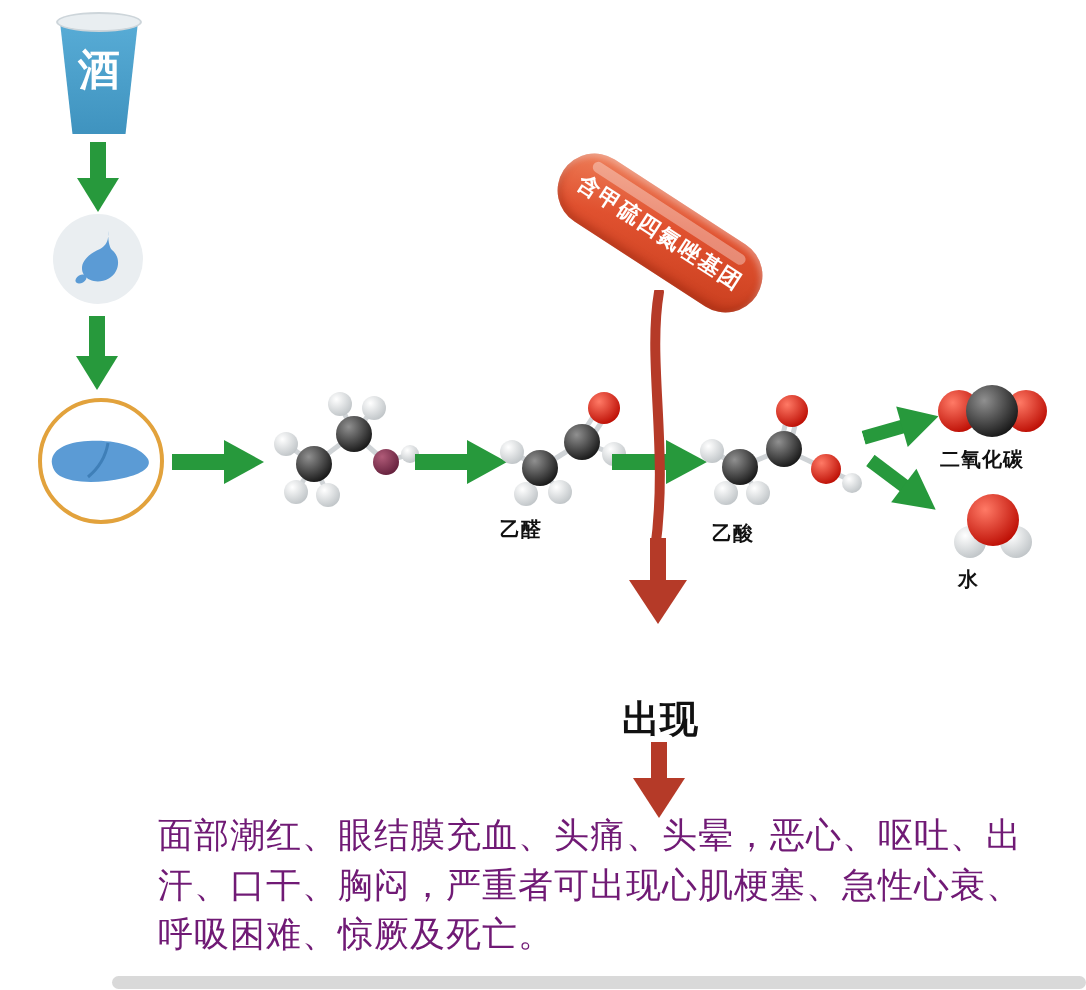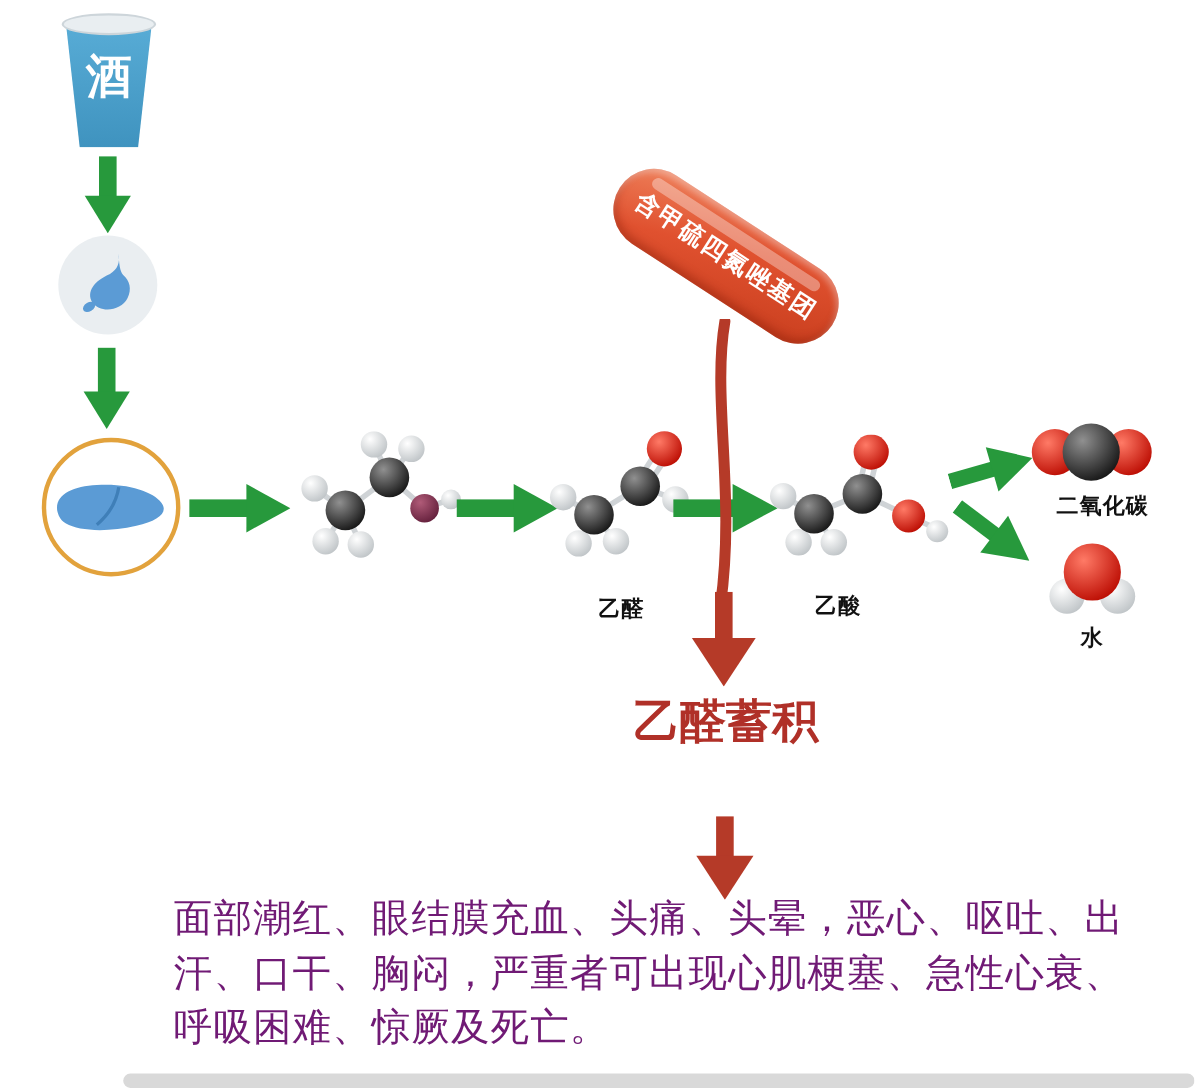--- a/index.html
+++ b/index.html
@@ -1,20 +1,20 @@
 <!DOCTYPE html>
 <html><head>
 <meta charset="utf-8">
 <style>
   * { margin:0; padding:0; box-sizing:border-box; }
   html,body { background:#ffffff; }
   body { font-family:"Liberation Sans","DejaVu Sans",sans-serif; }
   .canvas { position:relative; width:1086px; height:990px; background:#fff; overflow:hidden; }
   .abs { position:absolute; }
-  .lbl { position:absolute; text-align:center; color:#111; font-weight:700; font-size:20px; letter-spacing:1px; }
+  .lbl { position:absolute; text-align:left; color:#111; font-weight:700; font-size:20px; letter-spacing:1px; }
   .heading { position:absolute; text-align:center; color:#111; font-weight:800; }
   
   .cup-body{ position:absolute; top:10px; left:4px; width:78px; height:112px;
     background:linear-gradient(#58acd6,#3f93bf);
     clip-path:polygon(0 0,100% 0,84% 100%,16% 100%); }
   .cup-rim{ position:absolute; top:0; left:0; width:86px; height:20px; border-radius:50%;
     background:#e9eef1; border:2px solid #cdd5da; }
   .cup-text{ position:absolute; top:30px; left:0; width:86px; text-align:center;
     color:#fff; font-weight:800; font-size:42px; }
   
@@ -133,21 +133,21 @@
       <line x1="89" y1="54" x2="111" y2="21"></line>
     </g>
     <circle cx="14" cy="62" r="12" fill="url(#gWhite)"></circle>
     <circle cx="28" cy="104" r="12" fill="url(#gWhite)"></circle>
     <circle cx="62" cy="102" r="12" fill="url(#gWhite)"></circle>
     <circle cx="116" cy="64" r="12" fill="url(#gWhite)"></circle>
     <circle cx="42" cy="78" r="18" fill="url(#gBlack)"></circle>
     <circle cx="84" cy="52" r="18" fill="url(#gBlack)"></circle>
     <circle cx="106" cy="18" r="16" fill="url(#gRed)"></circle>
   </svg>
-  <div class="lbl" style="left:515px;top:516px;width:100px;margin-top:24px;">乙醛</div>
+  <div class="lbl" style="left:500px;top:516px;width:100px;">乙醛</div>
 
   <svg class="abs" style="left:612px;top:436px;" width="95" height="52" viewBox="0 0 95 52">
     <rect x="0" y="18" width="58" height="16" fill="#27993c"></rect>
     <polygon points="54,4 54,48 95,26" fill="#27993c"></polygon>
   </svg>
 
   <svg class="abs" style="left:700px;top:395px;" width="165" height="120" viewBox="0 0 165 120">
     <g stroke="#cfd3d6" stroke-width="5">
       <line x1="40" y1="72" x2="84" y2="54"></line>
       <line x1="40" y1="72" x2="12" y2="56"></line>
@@ -160,21 +160,21 @@
     </g>
     <circle cx="12" cy="56" r="12" fill="url(#gWhite)"></circle>
     <circle cx="26" cy="98" r="12" fill="url(#gWhite)"></circle>
     <circle cx="58" cy="98" r="12" fill="url(#gWhite)"></circle>
     <circle cx="152" cy="88" r="10" fill="url(#gWhite)"></circle>
     <circle cx="40" cy="72" r="18" fill="url(#gBlack)"></circle>
     <circle cx="84" cy="54" r="18" fill="url(#gBlack)"></circle>
     <circle cx="92" cy="16" r="16" fill="url(#gRed)"></circle>
     <circle cx="126" cy="74" r="15" fill="url(#gRed)"></circle>
   </svg>
-  <div class="lbl" style="left:712px;top:537px;width:100px;">乙酸</div>
+  <div class="lbl" style="left:712px;top:520px;width:100px;">乙酸</div>
 
   <svg class="abs" style="left:862px;top:404px;transform:rotate(-16deg);" width="78" height="46" viewBox="0 0 78 46">
     <rect x="0" y="16" width="44" height="14" fill="#27993c"></rect>
     <polygon points="40,2 40,44 78,23" fill="#27993c"></polygon>
   </svg>
   <svg class="abs" style="left:862px;top:462px;transform:rotate(37deg);" width="82" height="46" viewBox="0 0 82 46">
     <rect x="0" y="16" width="46" height="14" fill="#27993c"></rect>
     <polygon points="42,2 42,44 82,23" fill="#27993c"></polygon>
   </svg>
 
@@ -200,22 +200,22 @@
   <svg class="abs" style="left:633px;top:290px;" width="48" height="262" viewBox="0 0 48 262">
     <path d="M26 2 C14 72 36 160 22 260" stroke="#b53a28" stroke-width="10" fill="none" stroke-linecap="round"></path>
   </svg>
 
 
   <svg class="abs" style="left:627px;top:538px;" width="62" height="86" viewBox="0 0 62 86">
     <rect x="23" y="0" width="16" height="46" fill="#b53a28"></rect>
     <polygon points="2,42 60,42 31,86" fill="#b53a28"></polygon>
   </svg>
 
-  <div class="heading" style="left:545px;top:628px;width:230px;font-size:42px;color:#b03028;">乙醛蓄积</div>
-
+
+  <div class="heading" style="left:590px;top:694px;width:140px;font-size:38px;">出现</div>
 
   <svg class="abs" style="left:631px;top:742px;" width="56" height="76" viewBox="0 0 56 76">
     <rect x="20" y="0" width="16" height="40" fill="#b53a28"></rect>
     <polygon points="2,36 54,36 28,76" fill="#b53a28"></polygon>
   </svg>
 
   <div class="symptoms">面部潮红、眼结膜充血、头痛、头晕，恶心、呕吐、出汗、口干、胸闷，严重者可出现心肌梗塞、急性心衰、呼吸困难、惊厥及死亡。</div>
 
   <div class="bottom-bar"></div>
 

